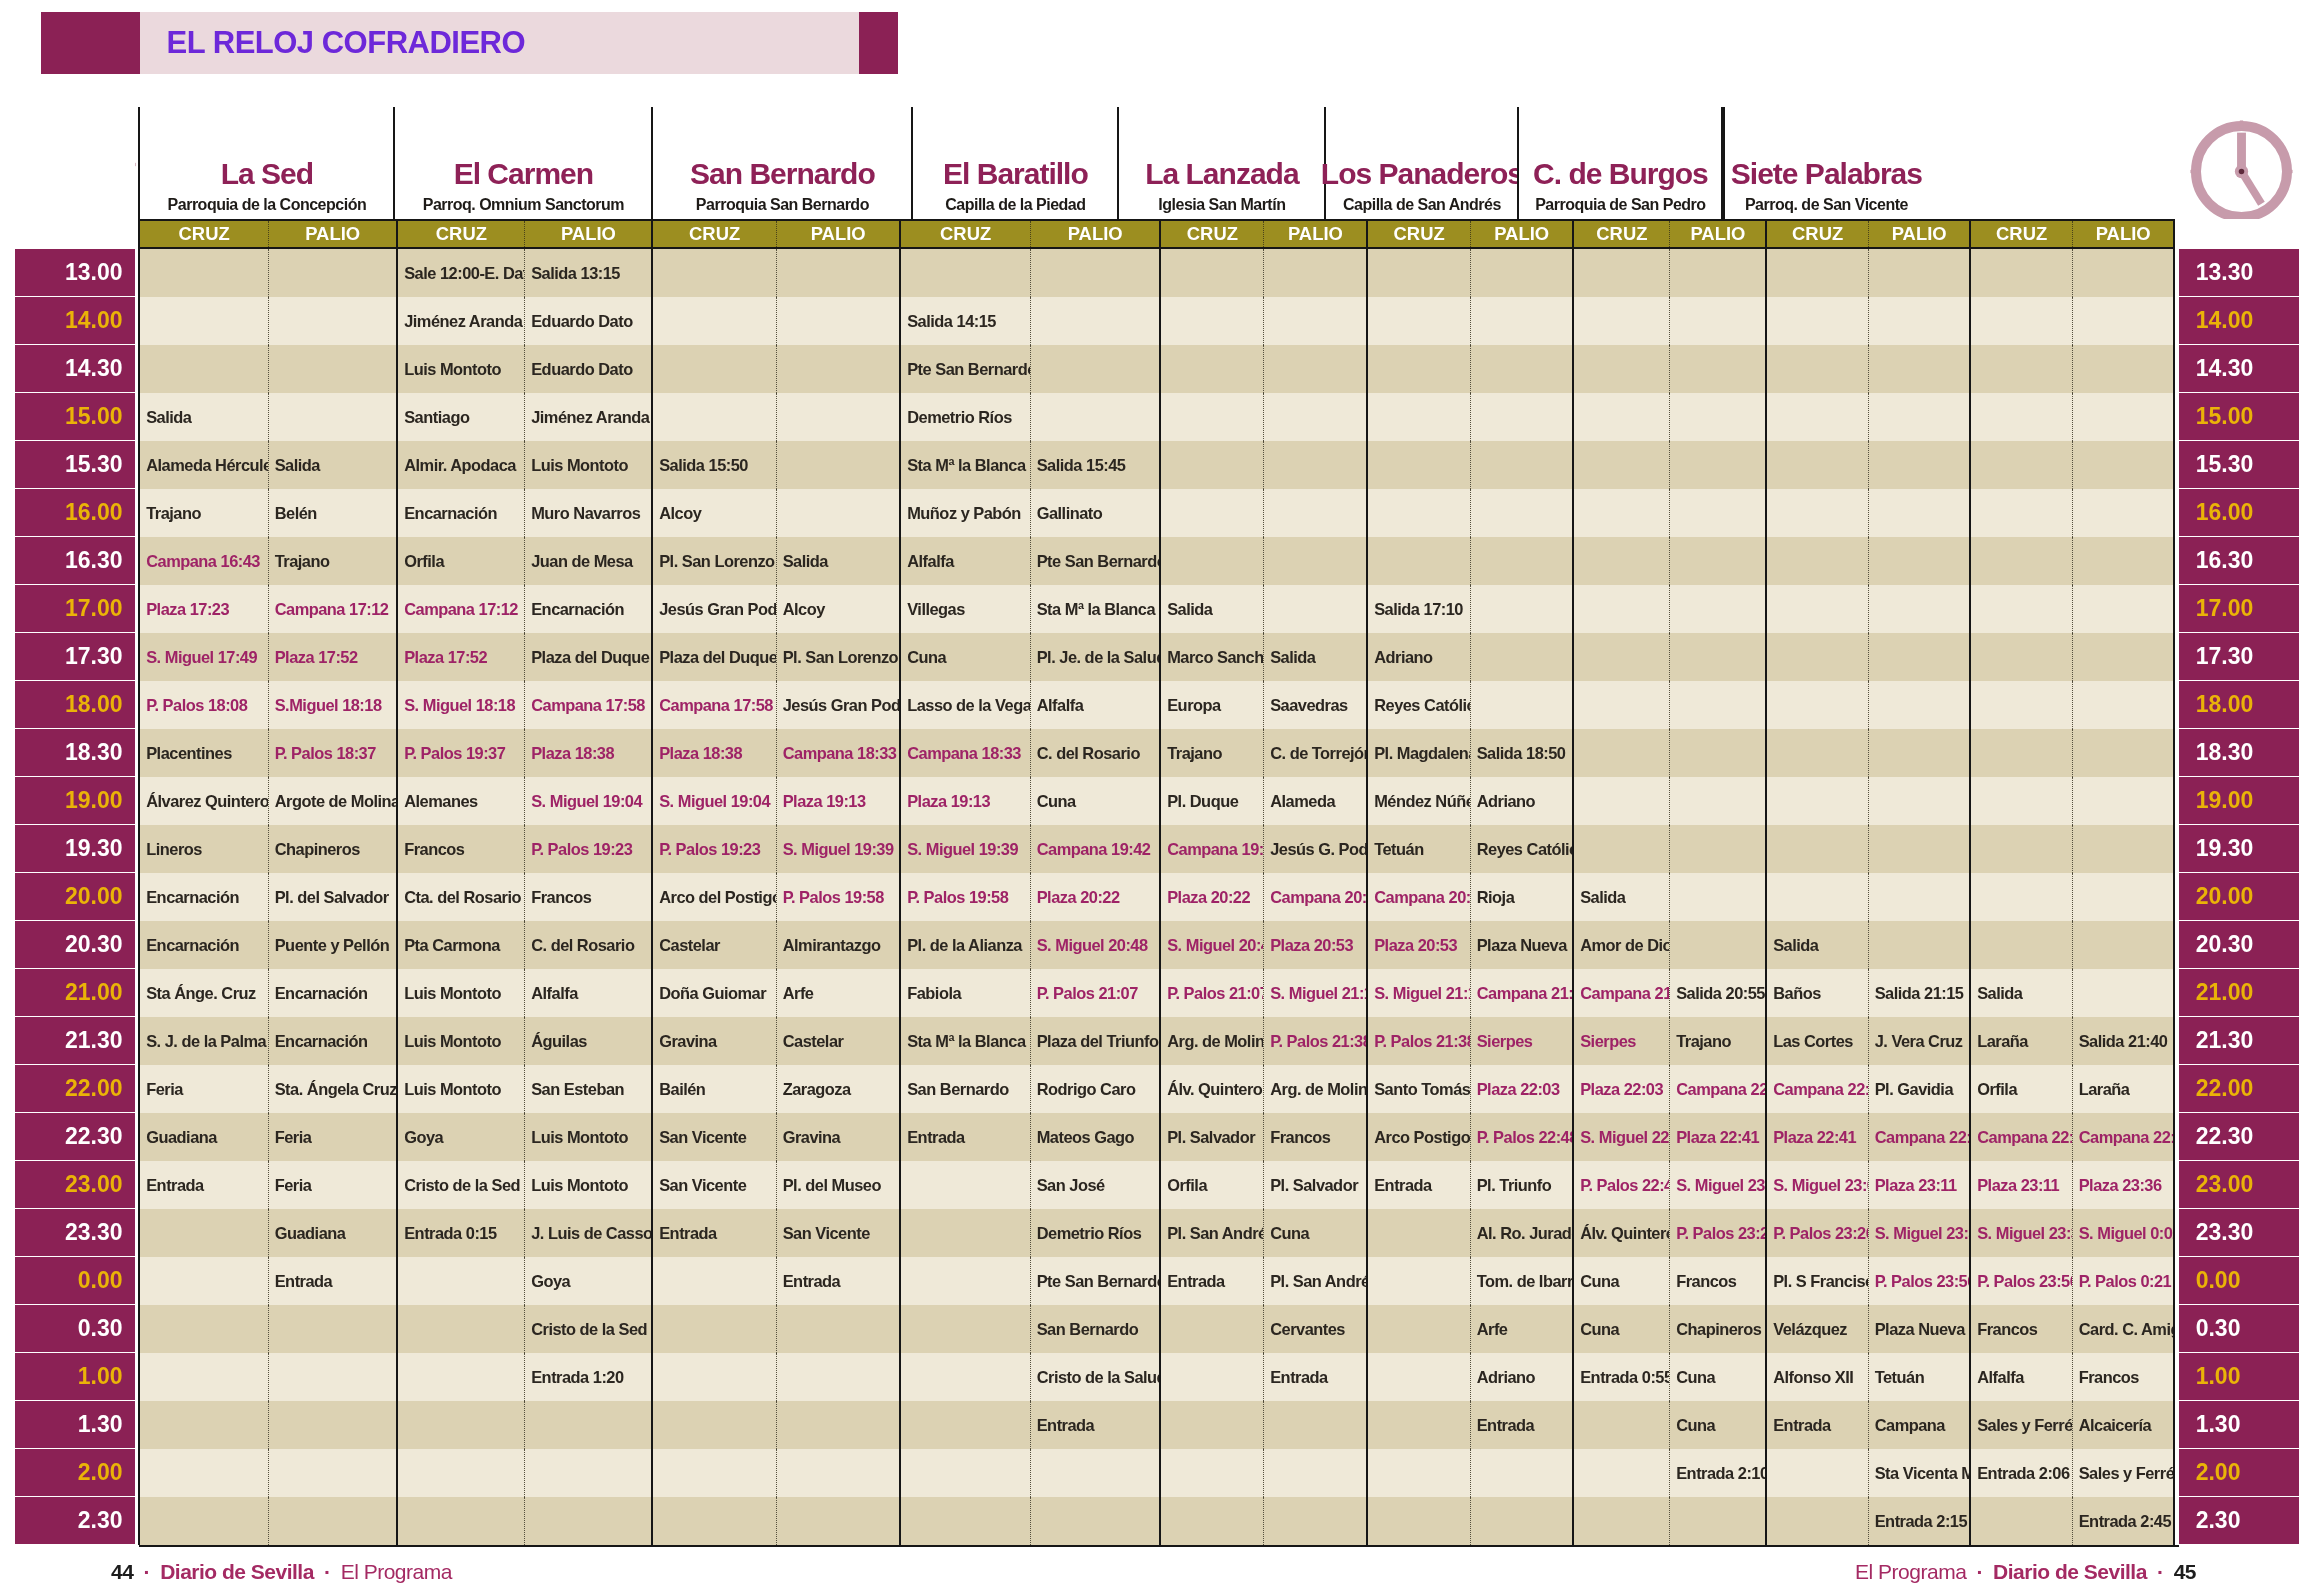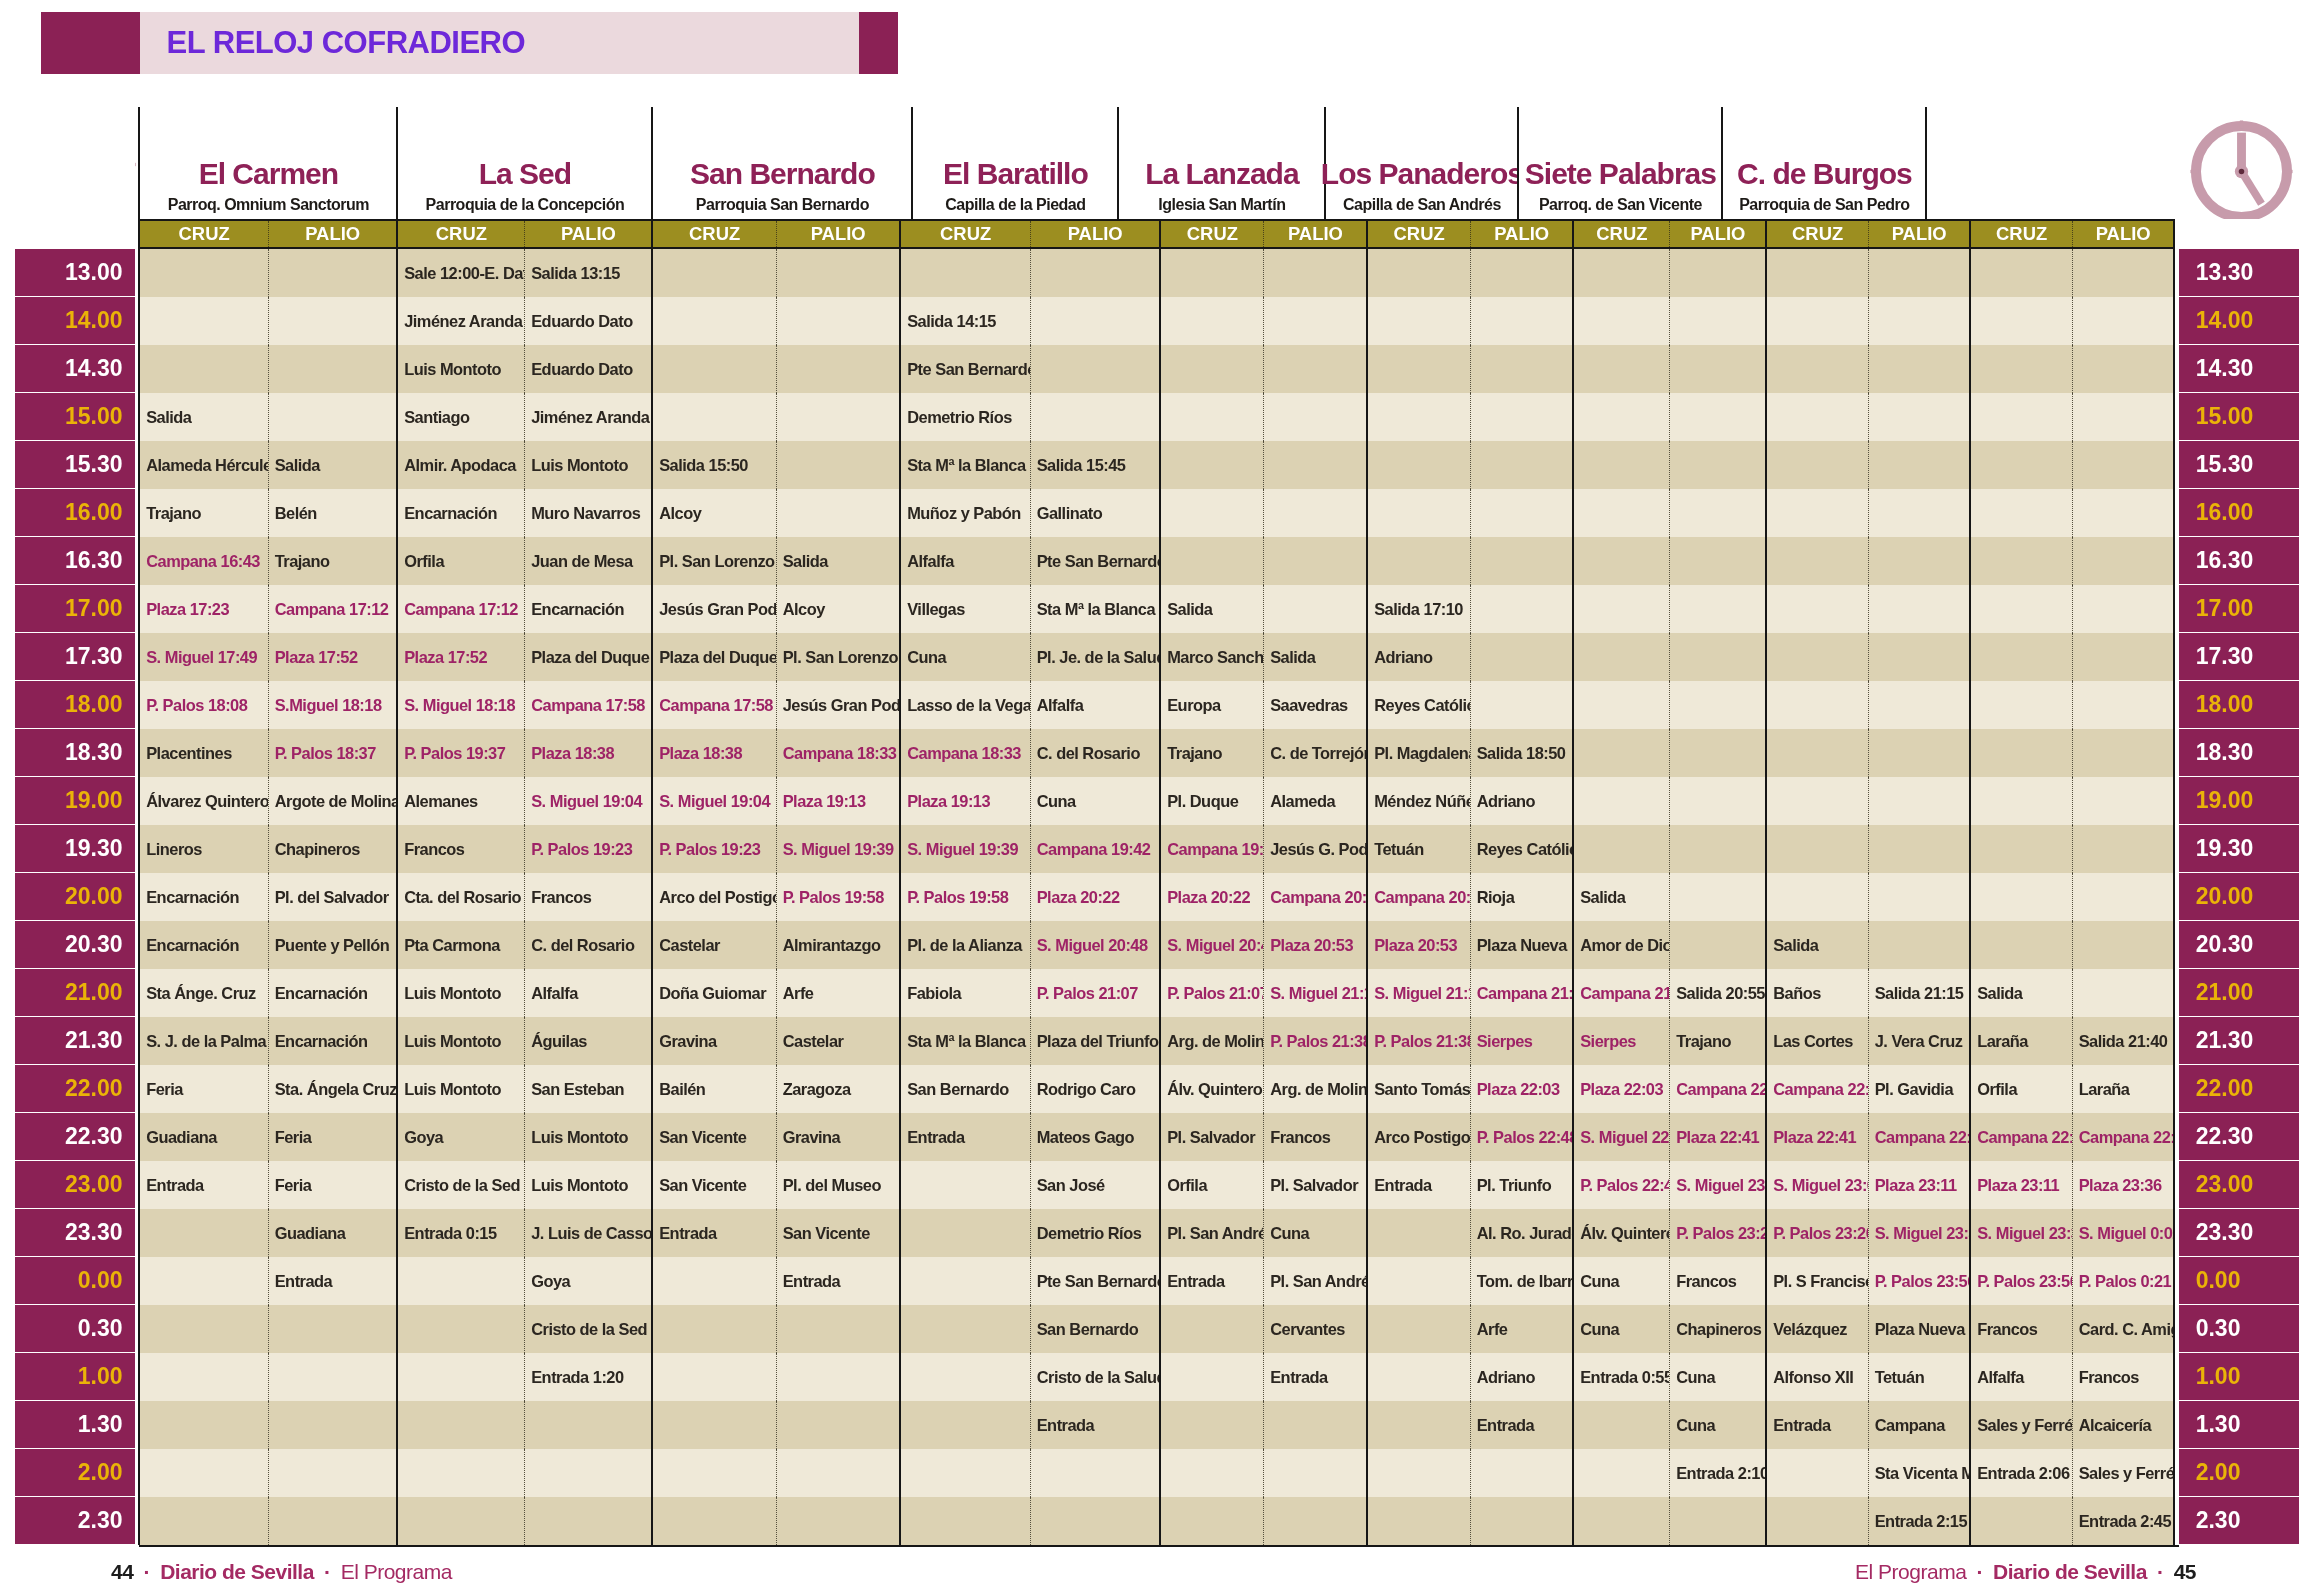--- a/index.html
+++ b/index.html
@@ -114,51 +114,51 @@
     <line x1="50" y1="50" x2="68" y2="79" stroke="#C79BAB" stroke-width="7"></line>
     <circle cx="50" cy="50" r="6" fill="#C79BAB"></circle>
     <circle cx="50" cy="50" r="2.5" fill="#5e2a3c"></circle>
   </svg>
 </div>
 
 <div class="sheet">
   <div class="hrow" id="header-groups">
       <div class="tl" style="background: rgb(255, 255, 255);"></div>
       <div class="gapL"></div>
+      <div class="grp hgrp g1">
+        <div class="cname">La Sed</div>
+        <div class="parish">Parroquia de la Concepción</div>
+      </div>
       <div class="grp hgrp g0">
         <div class="cname">El Carmen</div>
         <div class="parish">Parroq. Omnium Sanctorum</div>
       </div>
-      <div class="grp hgrp g1">
-        <div class="cname">La Sed</div>
-        <div class="parish">Parroquia de la Concepción</div>
-      </div>
       <div class="grp hgrp g3">
         <div class="cname">San Bernardo</div>
         <div class="parish">Parroquia San Bernardo</div>
       </div>
       <div class="grp hgrp g5">
         <div class="cname">El Baratillo</div>
         <div class="parish">Capilla de la Piedad</div>
       </div>
       <div class="grp hgrp g4">
         <div class="cname">La Lanzada</div>
         <div class="parish">Iglesia San Martín</div>
       </div>
       <div class="grp hgrp g6">
         <div class="cname">Los Panaderos</div>
         <div class="parish">Capilla de San Andrés</div>
       </div>
+      <div class="grp hgrp g8 last">
+        <div class="cname">C. de Burgos</div>
+        <div class="parish">Parroquia de San Pedro</div>
+      </div>
       <div class="grp hgrp g7">
         <div class="cname">Siete Palabras</div>
         <div class="parish">Parroq. de San Vicente</div>
-      </div>
-      <div class="grp hgrp g8 last">
-        <div class="cname">C. de Burgos</div>
-        <div class="parish">Parroquia de San Pedro</div>
       </div>
       <div class="gapR"></div>
       <div class="tr" style="background: rgb(255, 255, 255);"></div>
     </div>
   <div class="brow" id="band-row">
       <div class="tl" style="background: rgb(255, 255, 255);"></div>
       <div class="gapL"></div>
       <div class="grp bgrp g0">
         <div class="bcell">CRUZ</div>
         <div class="bcell">PALIO</div>

